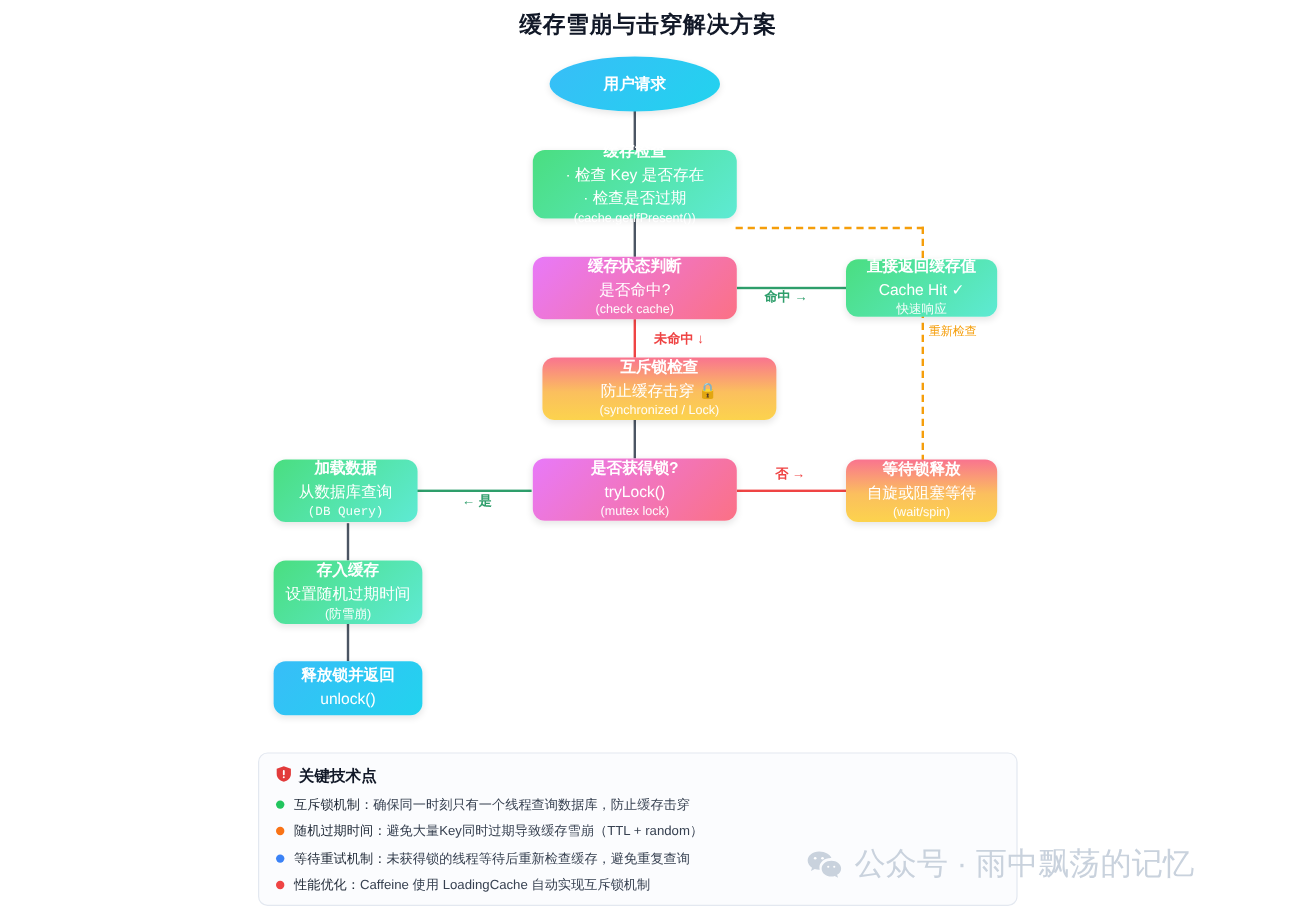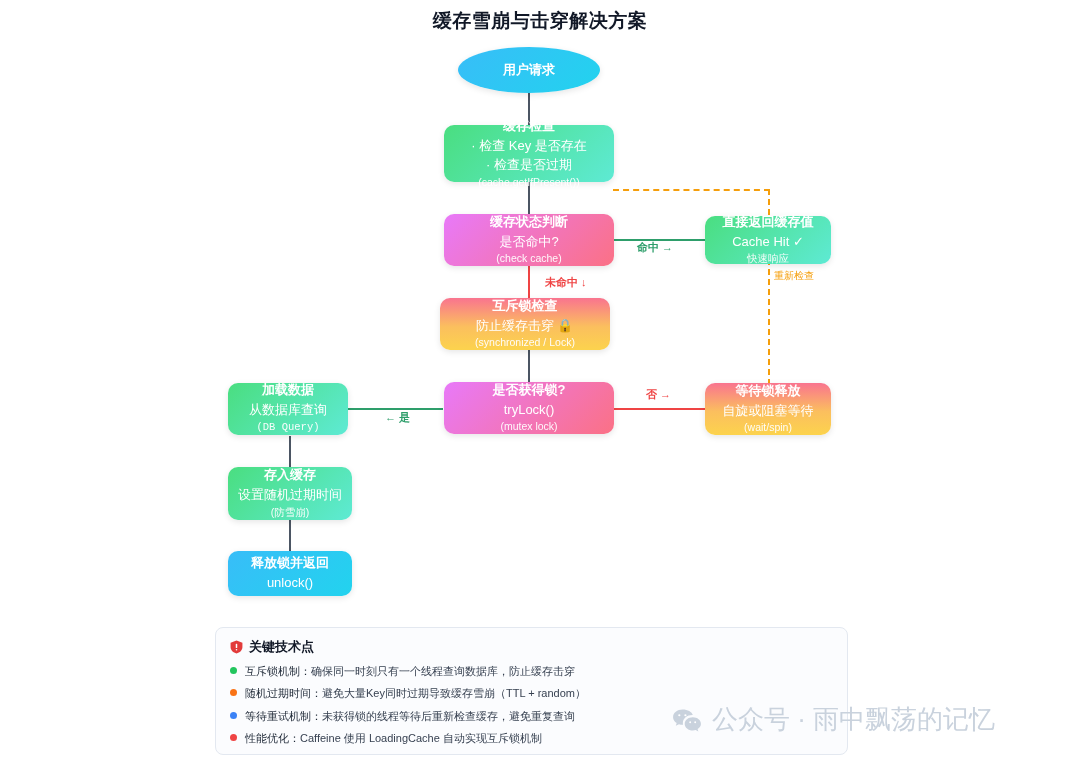--- a/index.html
+++ b/index.html
@@ -92,21 +92,21 @@
     left: 215px; top: 627px;
     width: 633px; height: 128px;
     background: #fbfcfe;
     border: 1px solid #e3e8f0;
     border-radius: 8px;
     box-sizing: border-box;
     padding: 10px 14px;
   }
   .legend-title {
     font-size: 13px; font-weight: bold; color: #111827;
-    display: flex; align-items: center; gap: 6px;
+    display: flex; gap: 6px;
     margin-bottom: 4px;
   }
   .shield { width: 13px; height: 14px; display: inline-block; }
   .legend-item {
     display: flex; align-items: flex-start; gap: 8px;
     font-size: 11px; color: #374151;
     margin-top: 8px; line-height: 1.3;
   }
   .dot { width: 7px; height: 7px; border-radius: 50%; margin-top: 3px; flex: none; }
   .legend-item b { font-weight: normal; color: #1f2937; }
@@ -171,21 +171,21 @@
     <div class="t2">Cache Hit ✓</div>
     <div class="t3">快速响应</div>
   </div>
 
   <div class="node g-pink" style="left:444px; top:214px; width:170px; height:52px;">
     <div class="t1">缓存状态判断</div>
     <div class="t2">是否命中?</div>
     <div class="t3">(check cache)</div>
   </div>
 
-  <div class="node g-warm" style="left:440px; top:298px; width:170px; height:52px;">
+  <div class="node g-warm" style="left:452px; top:298px; width:195px; height:52px;">
     <div class="t1">互斥锁检查</div>
     <div class="t2">防止缓存击穿 🔒</div>
     <div class="t3">(synchronized / Lock)</div>
   </div>
 
   <div class="node g-pink" style="left:444px; top:382px; width:170px; height:52px;">
     <div class="t1">是否获得锁?</div>
     <div class="t2">tryLock()</div>
     <div class="t3">(mutex lock)</div>
   </div>

